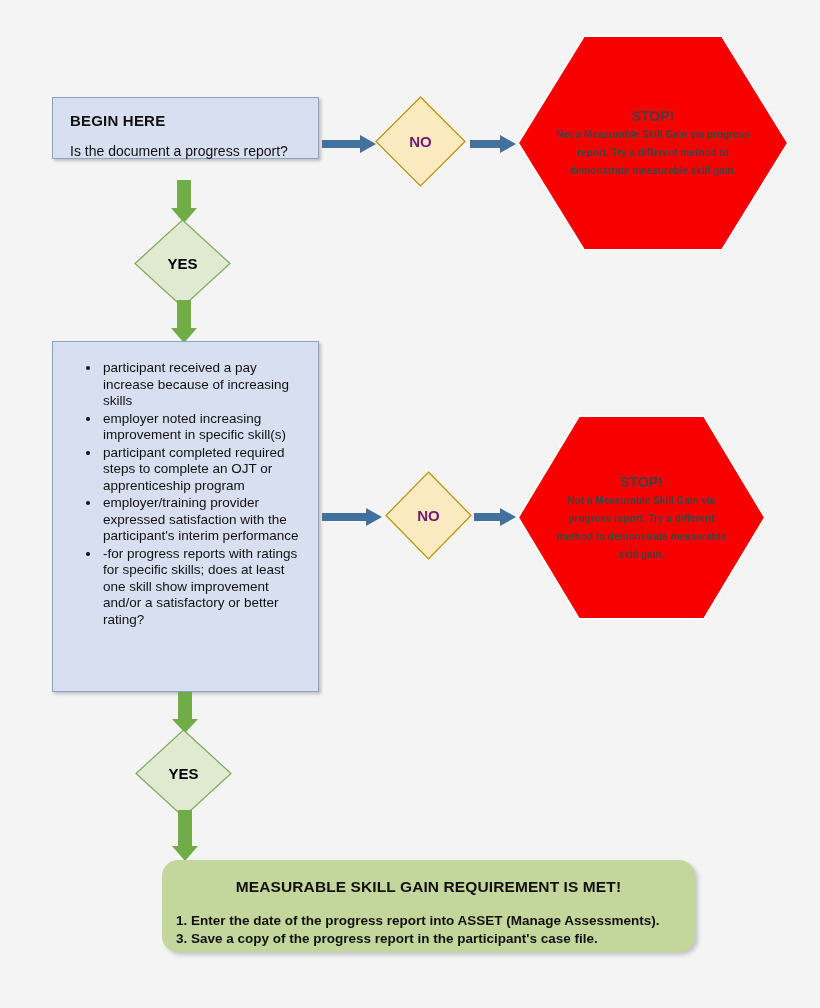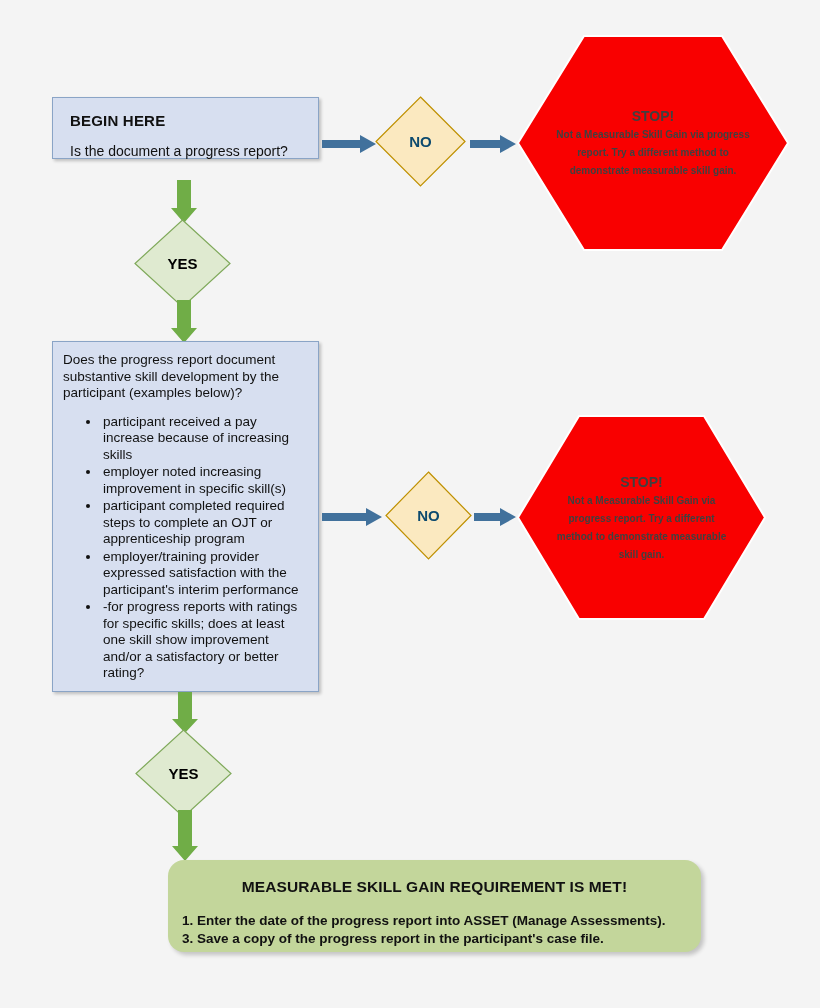--- a/index.html
+++ b/index.html
@@ -67,21 +67,21 @@
   }
   .diamond .shape {
     position: absolute;
     inset: 0;
   }
   .diamond .label {
     position: relative;
     z-index: 2;
     font-size: 15px;
     font-weight: bold;
-    color: #0c4a6e;
+    color: #701a75;
   }
   .diamond.yes .label { color: #000000; }
 
   
   .hexagon {
     position: absolute;
   }
   .hexagon .shape { position: absolute; inset: 0; }
   .hexagon .htext {
     position: absolute;
@@ -187,21 +187,20 @@
   </div>
 
   <div class="conn" style="left:168px; top:300px;">
     <svg width="32" height="44" viewBox="0 0 32 44">
       <path d="M9 0 h14 v28 h6 l-13 15 -13 -15 h6 z" fill="#70ad47"></path>
     </svg>
   </div>
 
   <div class="proc-box" style="left:52px; top:341px; width:267px; height:351px;">
     <div class="inner" style="padding:10px 10px 8px 10px;">
-      <div class="q-lead">Does the progress report document substantive skill development by the participant (examples below)?</div>
       <ul class="q-bullets">
         <li>participant received a pay increase because of increasing skills</li>
         <li>employer noted increasing improvement in specific skill(s)</li>
         <li>participant completed required steps to complete an OJT or apprenticeship program</li>
         <li>employer/training provider expressed satisfaction with the participant's interim performance</li>
         <li>-for progress reports with ratings for specific skills; does at least one skill show improvement and/or a satisfactory or better rating?</li>
       </ul>
     </div>
   </div>
 
@@ -246,21 +245,21 @@
     </svg>
     <span class="label">YES</span>
   </div>
 
   <div class="conn" style="left:169px; top:810px;">
     <svg width="32" height="52" viewBox="0 0 32 52">
       <path d="M9 0 h14 v36 h6 l-13 15 -13 -15 h6 z" fill="#70ad47"></path>
     </svg>
   </div>
 
-  <div class="result-box" style="left:168px; top:860px; width:533px; height:92px;">
+  <div class="result-box" style="left:162px; top:860px; width:533px; height:92px;">
     <div class="result-title">MEASURABLE SKILL GAIN REQUIREMENT IS MET!</div>
     <div class="result-steps">
       <div>1. Enter the date of the progress report into ASSET (Manage Assessments).</div>
       <div>3. Save a copy of the progress report in the participant's case file.</div>
     </div>
   </div>
 
 </div>
 
 </body></html>

